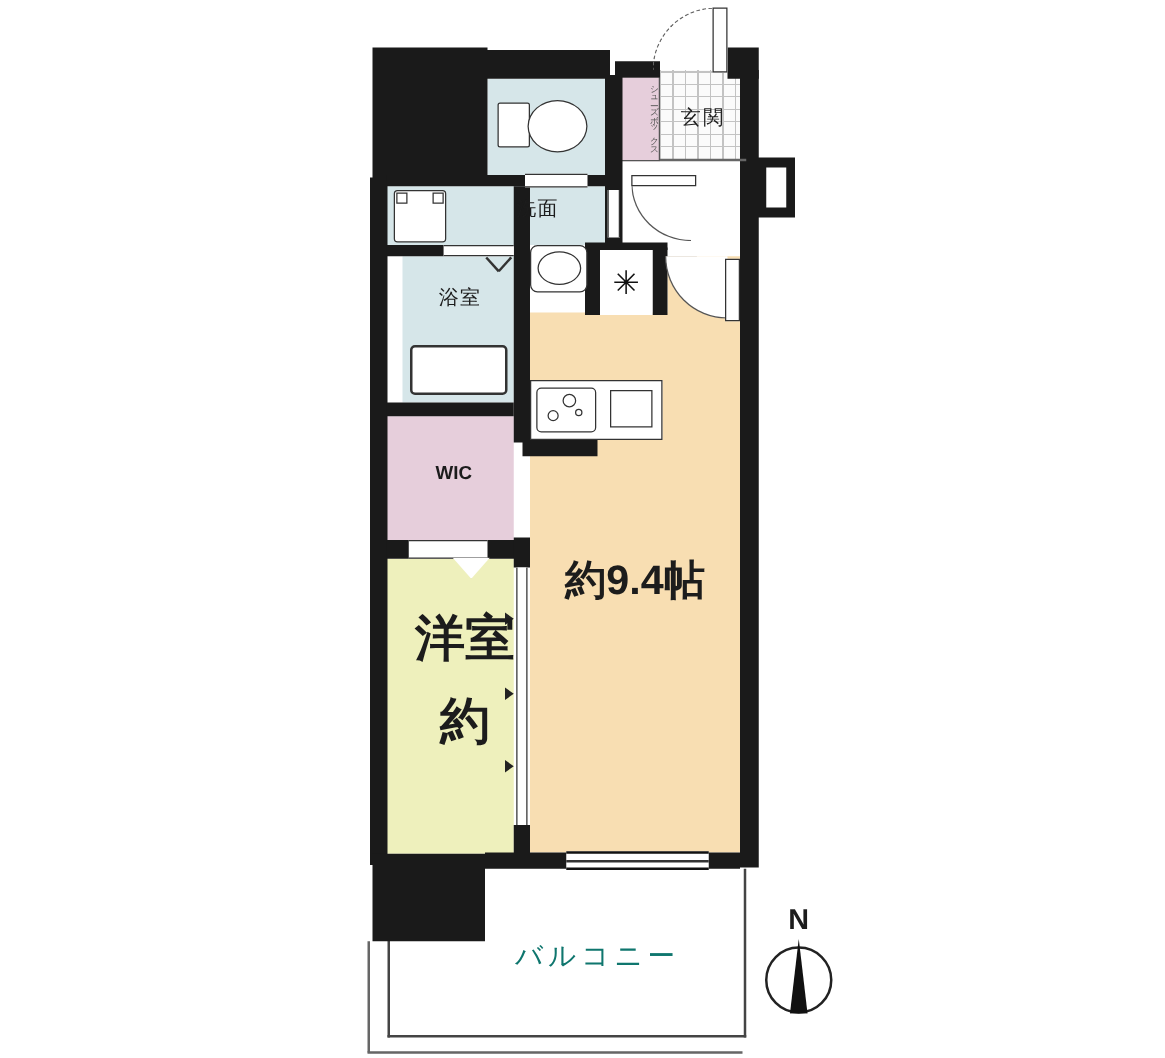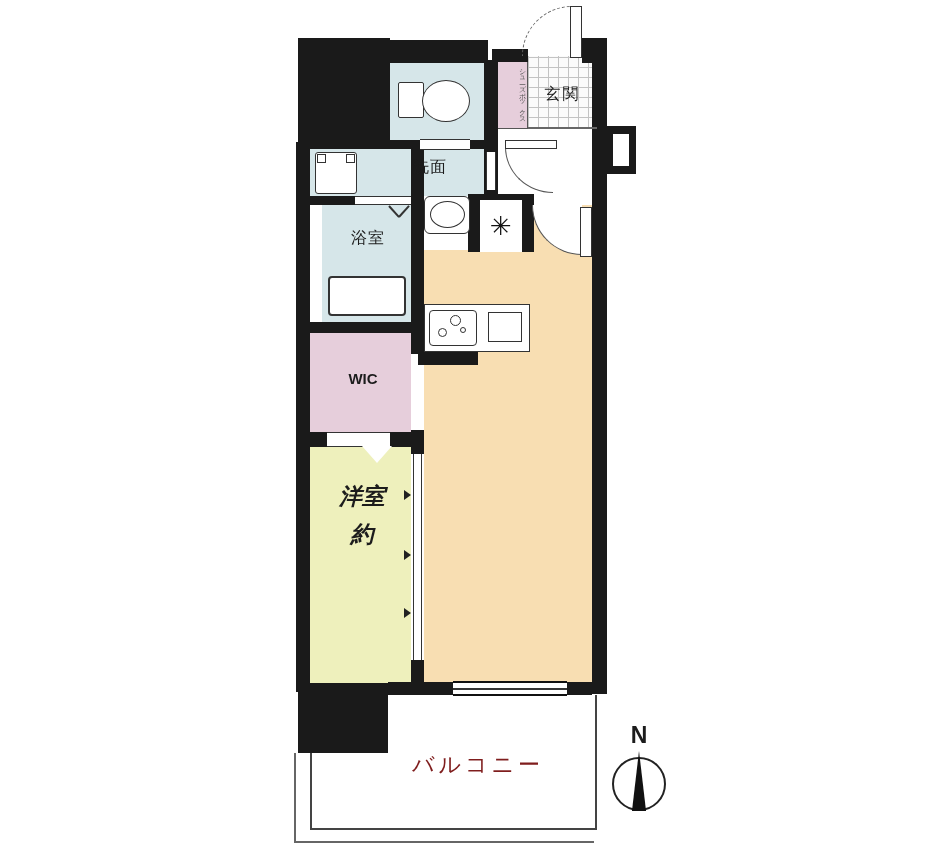--- a/index.html
+++ b/index.html
@@ -108,27 +108,28 @@
   <div class="abs fixture" style="left:488px;top:312px;width:34px;height:30px;"></div>
   <div class="abs" style="left:480px;top:200px;width:42px;height:52px;background:#fff;"></div>
   <div class="abs lbl" style="left:480px;top:200px;width:42px;height:52px;line-height:52px;font-size:26px;color:#111;">✳</div>
 
   <div class="abs lbl" style="left:528px;top:84px;width:69px;font-size:16px;letter-spacing:2px;">玄関</div>
   <div class="abs lbl" style="left:498px;top:64px;width:28px;height:62px;font-size:7px;writing-mode:vertical-rl;text-align:left;line-height:1.2;color:#555;white-space:normal;">シューズボックス</div>
   <div class="abs lbl" style="left:390px;top:157px;width:80px;font-size:16px;letter-spacing:1px;">洗面</div>
   <div class="abs lbl" style="left:328px;top:228px;width:80px;font-size:16px;letter-spacing:1px;">浴室</div>
   <div class="abs lbl" style="left:323px;top:370px;width:80px;font-size:15px;font-weight:bold;">WIC</div>
 
-  <div class="abs lbl" style="left:312px;top:478px;width:100px;font-size:23px;font-weight:600;line-height:1.65;font-style:italic;">
+  <div class="abs lbl" style="left:322px;top:478px;width:100px;font-size:40px;font-weight:600;line-height:1.65;">
     <div>洋室</div>
     <div>約</div>
   </div>
 
   <div class="abs lbl" style="left:424px;top:443px;width:168px;font-weight:600;">
+    <div style="font-size:33px;line-height:1.3;">約9.4帖</div>
   </div>
 
-  <div class="abs lbl" style="left:358px;top:750px;width:240px;font-size:22px;letter-spacing:4px;color:#7f1d1d;">バルコニー</div>
+  <div class="abs lbl" style="left:358px;top:750px;width:240px;font-size:22px;letter-spacing:4px;color:#0f766e;">バルコニー</div>
 
   <div class="abs lbl" style="left:612px;top:722px;width:54px;font-size:23px;font-weight:bold;">N</div>
   <div class="abs" style="left:612px;top:757px;width:54px;height:54px;border:2px solid #222;border-radius:50%;background:#fff;"></div>
   <div class="abs" style="left:628px;top:751px;width:22px;height:60px;background:#111;clip-path:polygon(50% 0,82% 100%,18% 100%);"></div>
 
 </div>
 
 </body></html>

